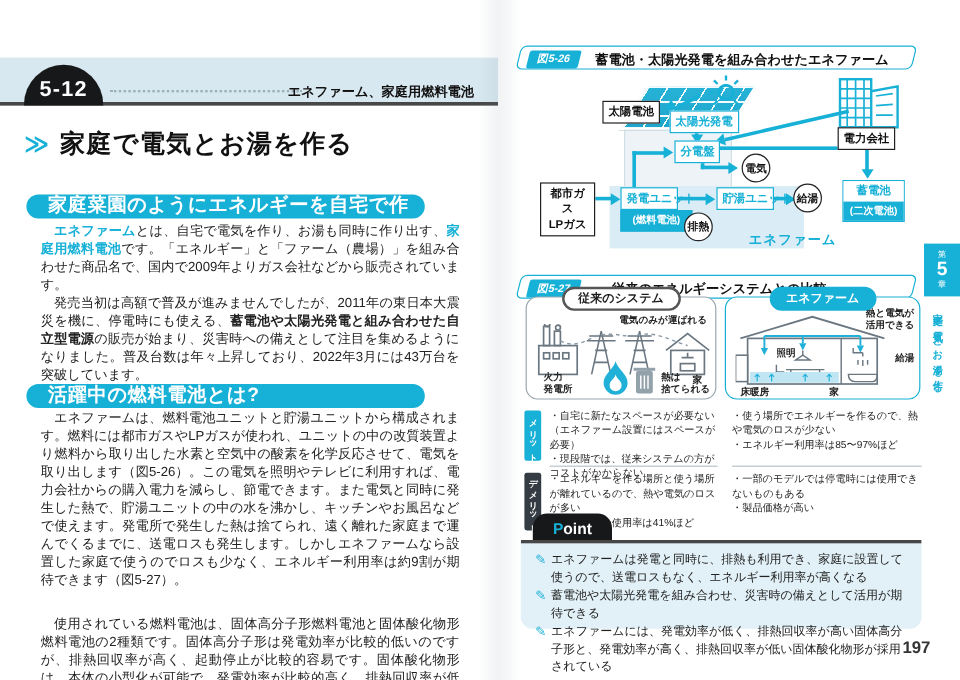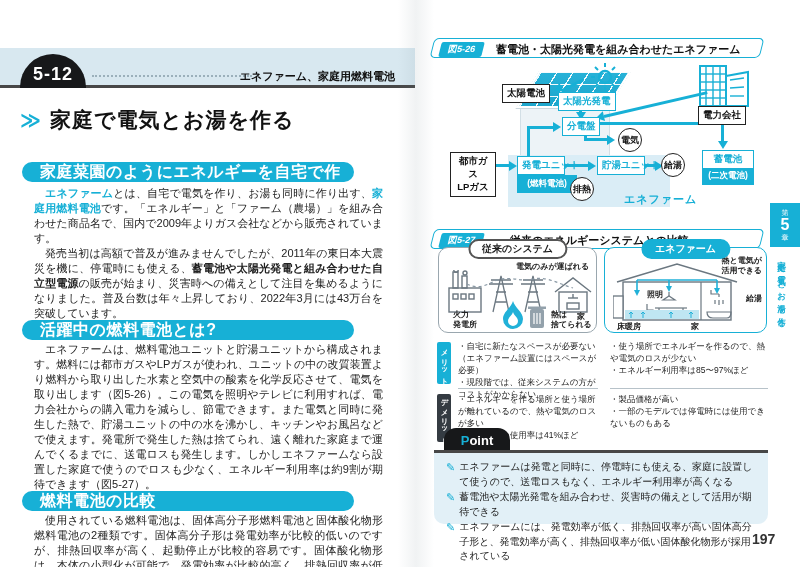--- a/index.html
+++ b/index.html
@@ -104,21 +104,20 @@
     <div class="bodytext" style="top:138px;">
       <p><span class="cy">エネファーム</span><span>とは、自宅で電気を作り、お湯も同時に作り出す、</span><span class="cy">家庭用燃料電池</span><span>です。「エネルギー」と「ファーム（農場）」を組み合わせた商品名で、国内で2009年よりガス会社などから販売されています。</span></p>
       <p><span>発売当初は高額で普及が進みませんでしたが、2011年の東日本大震災を機に、停電時にも使える、</span><span class="bd">蓄電池や太陽光発電と組み合わせた自立型電源</span><span>の販売が始まり、災害時への備えとして注目を集めるようになりました。普及台数は年々上昇しており、2022年3月には43万台を突破しています。</span></p>
     </div>
 
     <div class="pill" style="top:272px;">活躍中の燃料電池とは?</div>
     <div class="bodytext" style="top:294px;">
       <p>エネファームは、燃料電池ユニットと貯湯ユニットから構成されます。燃料には都市ガスやLPガスが使われ、ユニットの中の改質装置より燃料から取り出した水素と空気中の酸素を化学反応させて、電気を取り出します（図5-26）。この電気を照明やテレビに利用すれば、電力会社からの購入電力を減らし、節電できます。また電気と同時に発生した熱で、貯湯ユニットの中の水を沸かし、キッチンやお風呂などで使えます。発電所で発生した熱は捨てられ、遠く離れた家庭まで運んでくるまでに、送電ロスも発生します。しかしエネファームなら設置した家庭で使うのでロスも少なく、エネルギー利用率は約9割が期待できます（図5-27）。</p>
     </div>
 
-    <div class="pill" style="top:443px;">燃料電池の比較</div>
     <div class="bodytext" style="top:465px;">
       <p>使用されている燃料電池は、固体高分子形燃料電池と固体酸化物形燃料電池の2種類です。固体高分子形は発電効率が比較的低いのですが、排熱回収率が高く、起動停止が比較的容易です。固体酸化物形は、本体の小型化が可能で、発電効率が比較的高く、排熱回収率が低いとされます。</p>
     </div>
 
     <div class="pagenum" style="left:16px; top:531px;">196</div>
   </div>
 
   <div class="gutter"></div>
 
   <div class="page-right">
@@ -334,29 +333,29 @@
       <div>・エネルギー利用率は85〜97%ほど</div>
     </div>
     <div class="md-div" style="left:40px; top:388px; width:140px;"></div>
     <div class="md-div" style="left:192px; top:388px; width:158px;"></div>
     <div class="md-badge" style="left:19px; top:394px; height:48px; background:#343b42;">デメリット</div>
     <div class="md-text" style="left:40px; top:394px; width:140px;">
       <div>・エネルギーを作る場所と使う場所が離れているので、熱や電気のロスが多い</div>
       <div>・エネルギー使用率は41%ほど</div>
     </div>
     <div class="md-text" style="left:192px; top:394px; width:158px;">
+      <div>・一部のモデルでは停電時には使用できないものもある</div>
       <div>・製品価格が高い</div>
-      <div>・一部のモデルでは停電時には使用できないものもある</div>
     </div>
 
     <div class="point-badge"><span class="p1">P</span><span>oint</span></div>
     <div class="point-box">
       <div class="point-item">
           <span class="pen">✎</span>
-          <span>エネファームは発電と同時に、停電時にも使える、家庭に設置して使うので、送電ロスもなく、エネルギー利用率が高くなる</span>
+          <span>エネファームは発電と同時に、排熱も利用でき、家庭に設置して使うので、送電ロスもなく、エネルギー利用率が高くなる</span>
         </div>
       <div class="point-item">
           <span class="pen">✎</span>
           <span>蓄電池や太陽光発電を組み合わせ、災害時の備えとして活用が期待できる</span>
         </div>
       <div class="point-item">
           <span class="pen">✎</span>
           <span>エネファームには、発電効率が低く、排熱回収率が高い固体高分子形と、発電効率が高く、排熱回収率が低い固体酸化物形が採用されている</span>
         </div>
     </div>

